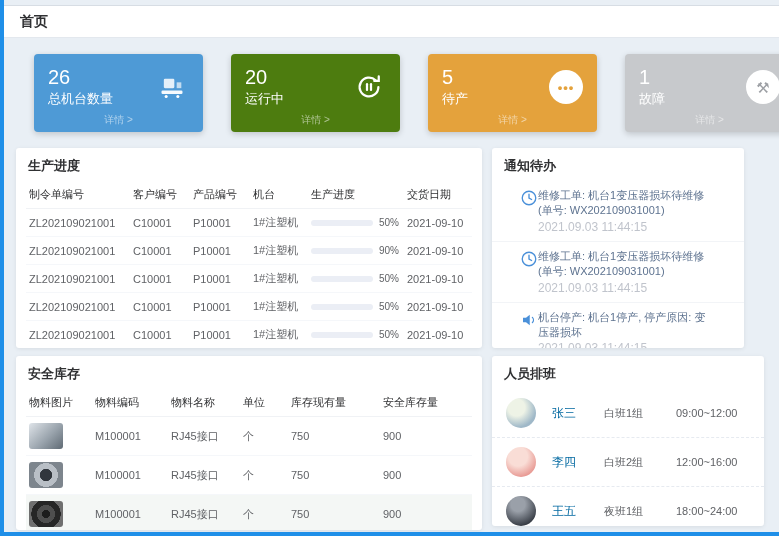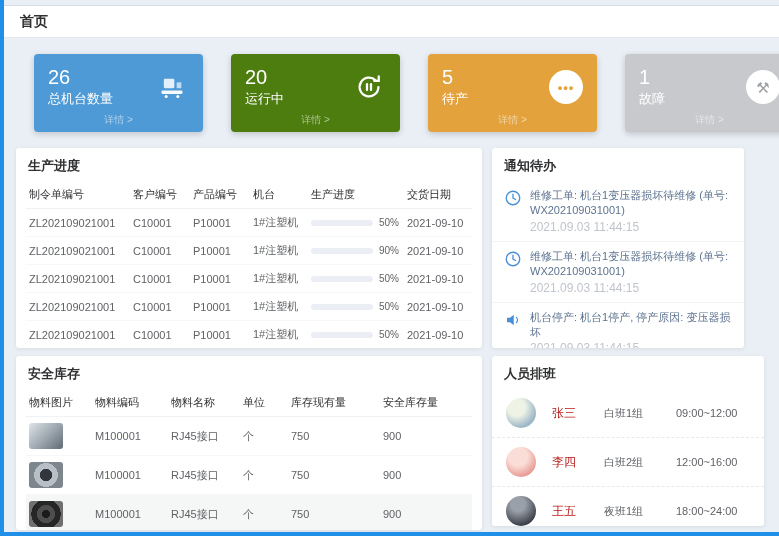--- a/index.html
+++ b/index.html
@@ -52,41 +52,41 @@
   td { font-size:11px; color:#606266; text-align:left; padding:6px 3px; border-bottom:1px solid #f5f7fa; white-space:nowrap; overflow:hidden; }
   tr:last-child td { border-bottom:none; }
 
   
   .prog { display:flex; align-items:center; gap:6px; }
   .prog-track { width:62px; height:6px; background:#ebeef5; border-radius:3px; overflow:hidden; flex:none; }
   .prog-fill { height:100%; background:#4a90d9; border-radius:3px; }
   .prog-text { font-size:10px; color:#606266; }
 
   
-  .notice-item { display:flex; gap:8px; padding:7px 12px; border-bottom:1px solid #f2f4f7; cursor:pointer; }
+  .notice-item { display:flex; padding:7px 28px; border-bottom:1px solid #f2f4f7; cursor:pointer; }
   .notice-item:last-child { border-bottom:none; }
   .notice-icon { width:18px; height:18px; flex:none; margin-top:1px; }
   .notice-text { font-size:11px; color:#5e7390; line-height:1.4; }
   .notice-time { font-size:12px; color:#c0c4cc; margin-top:1px; }
 
   
   .mat-img { width:34px; height:26px; border-radius:3px; display:block; }
   [data-img="rj45"] { background:linear-gradient(135deg,#dfe4e9 0%,#9aa4ad 55%,#5f6a74 100%); }
   [data-img="round-connector"] { background:radial-gradient(circle at 50% 50%, #31363d 0 28%, #b9bfc6 29% 55%, #7d858d 56%); }
   [data-img="speaker"] { background:radial-gradient(circle at 50% 50%, #1c1c1c 0 18%, #4e4e4e 19% 42%, #262626 43% 68%, #6f6f6f 69%); }
   tr.hl td { background:#f4f7f5; }
 
   
   .sched-item { display:flex; align-items:center; padding:9px 14px; border-bottom:1px dashed #e6eaf0; }
   .sched-item:last-child { border-bottom:none; }
   .avatar { width:30px; height:30px; border-radius:50%; margin-right:16px; flex:none; }
   [data-avatar="avatar-1"] { background:radial-gradient(circle at 35% 32%, #eef3e6 0 30%, #9fb8c8 70%); }
   [data-avatar="avatar-2"] { background:radial-gradient(circle at 40% 32%, #f9ddd6 0 35%, #e89a94 75%); }
   [data-avatar="avatar-3"] { background:radial-gradient(circle at 40% 28%, #9aa0a9 0 25%, #3a3f48 75%); }
-  .sched-name  { width:52px; font-size:12px; color:#b91c1c; }
+  .sched-name  { width:52px; font-size:12px; color:#0369a1; }
   .sched-shift { width:72px; font-size:11px; color:#606266; }
   .sched-time  { font-size:11px; color:#606266; }
 </style>
 </head>
 <body>
 
 <div class="frame-left"></div>
 <div class="frame-bottom"></div>
 
 <div class="topbar">

